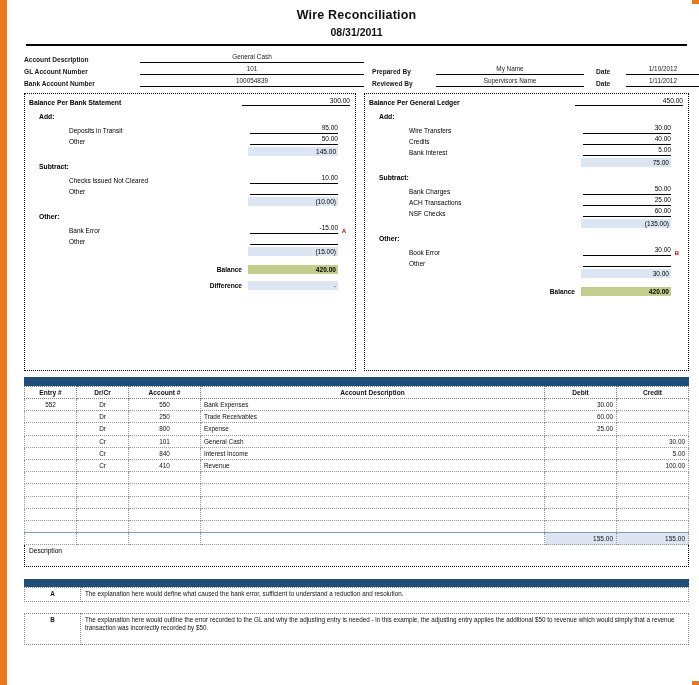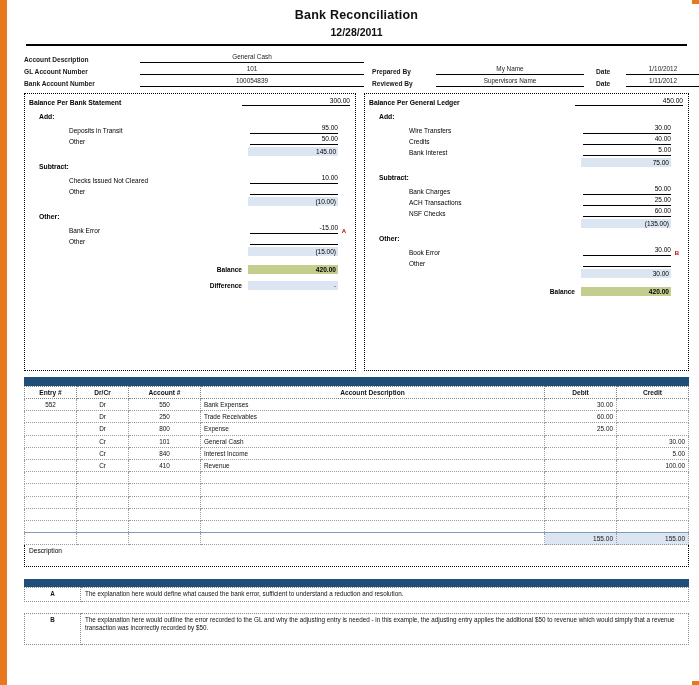--- a/index.html
+++ b/index.html
@@ -145,22 +145,22 @@
   .fn-gap{height:7px;}
   .fn-tall{height:26px;}
 </style>
 </head>
 <body>
 
 <div class="page">
  <div class="sheet">
 
   <div class="title-wrap">
-    <div class="doc-title">Bank Reconciliation</div>
-    <div class="doc-date">12/28/2011</div>
+    <div class="doc-title">Wire Reconciliation</div>
+    <div class="doc-date">08/31/2011</div>
   </div>
   <div class="title-rule"></div>
 
   <div class="hdr">
     <div class="hdr-left">
       <div class="fld">
         <span class="fld-lbl w-desc">Account Description</span>
         <span class="fld-val">General Cash</span>
       </div>
       <div class="fld">

